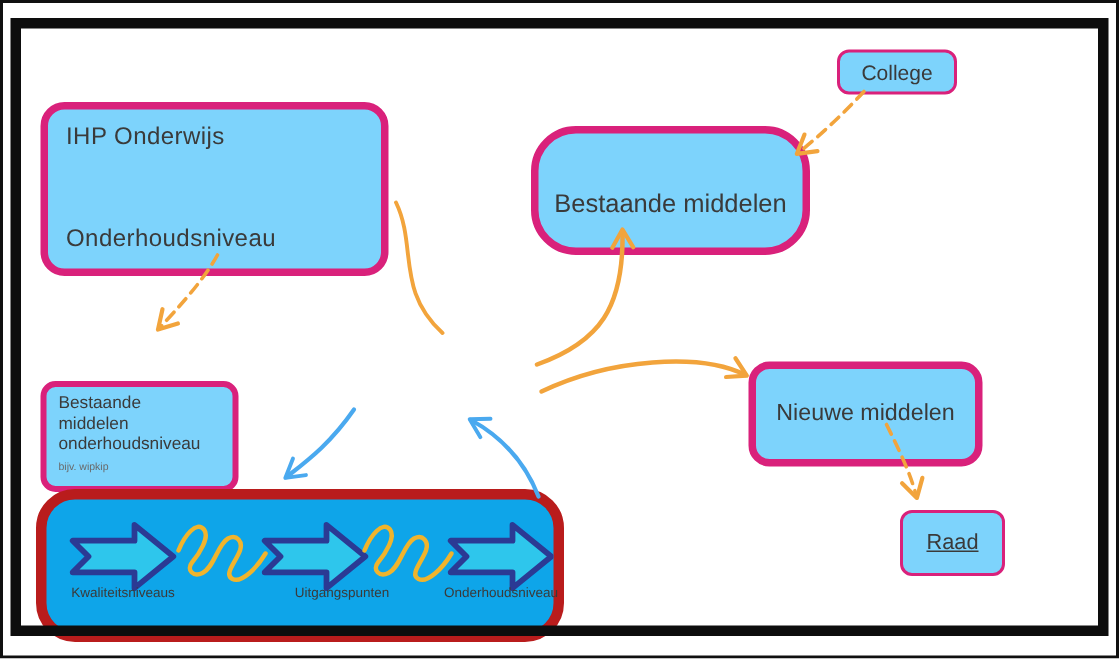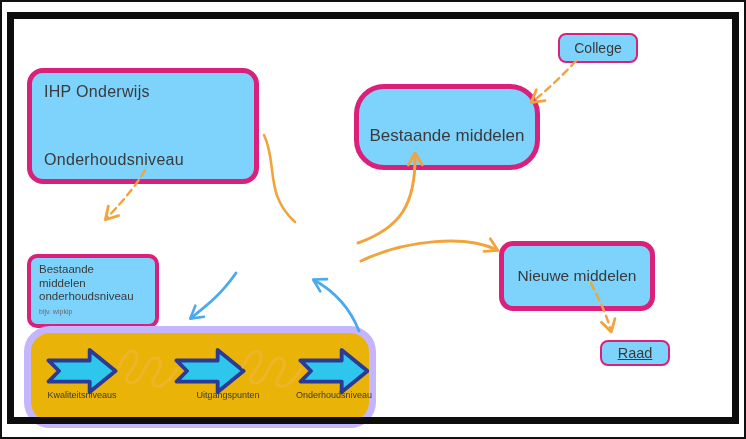--- a/index.html
+++ b/index.html
@@ -17,23 +17,23 @@
            padding:10px 8px 10px 12px;font-size:16px;letter-spacing:.3px;text-align:left;}
   .box-klein{left:25px;top:208px;width:132px;height:74px;border-width:4px;border-radius:10px;
              flex-direction:column;align-items:flex-start;justify-content:flex-start;
              padding:5px 6px 4px 8px;font-size:11.5px;line-height:13.5px;text-align:left;margin-top:44px;}
   .box-klein .note{font-size:7px;color:#6a6a6a;margin-top:1px;}
   .box-business{left:234px;top:219px;width:122px;height:64px;border-width:4px;border-radius:12px;font-size:16.5px;}
   .box-college{left:556px;top:31px;width:80px;height:30px;border-width:2px;border-radius:8px;font-size:14px;}
   .box-bestaande{left:352px;top:82px;width:186px;height:86px;border-width:5px;border-radius:30px;
                  font-size:17px;padding-top:18px;}
   .box-nieuwe{left:497px;top:239px;width:156px;height:70px;border-width:5px;border-radius:14px;font-size:15.5px;justify-content:center;}
-  .box-raad{left:598px;top:338px;width:70px;height:26px;border-width:2.5px;border-radius:8px;font-size:14.5px;text-decoration:underline;}
+  .box-raad{left:598px;top:338px;width:70px;height:44px;border-width:2.5px;border-radius:8px;font-size:14.5px;text-decoration:underline;}
   .kaders{position:absolute;left:22px;top:324px;width:352px;height:102px;box-sizing:border-box;
-          border:7px solid #c4b5fd;border-radius:26px;background:#eab308;z-index:2;}
+          border:7px solid #b91c1c;border-radius:26px;background:#0ea5e9;z-index:2;}
   .kaders svg{position:absolute;left:0;top:0;}
   .step-label{position:absolute;top:57px;transform:translateX(-50%);font-size:9px;
               white-space:nowrap;color:#3a3a3a;}
 </style>
 </head>
 <body>
 
 <div class="shot">
 
   <svg class="layer" width="746" height="439" viewBox="0 0 746 439">

